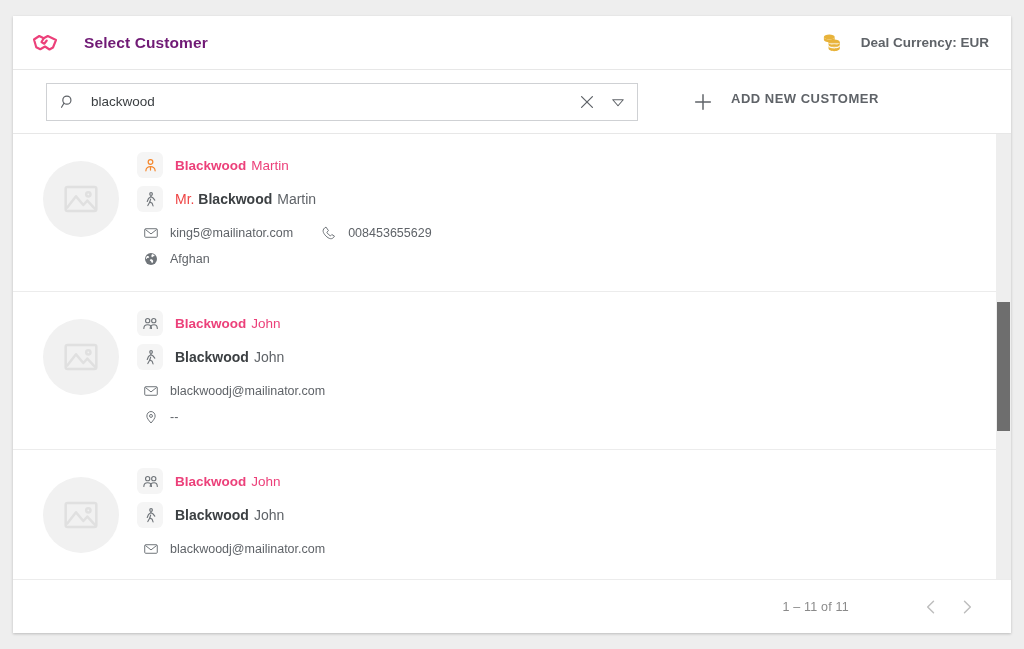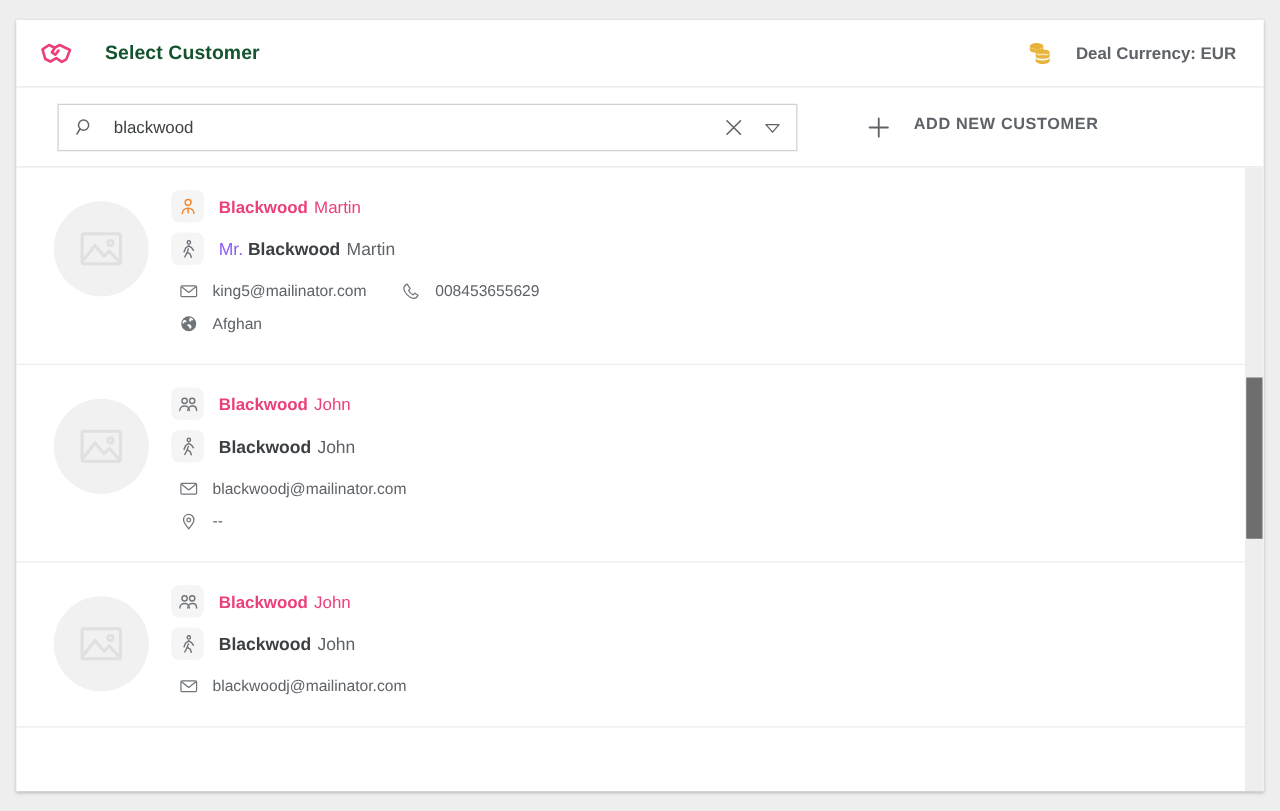--- a/index.html
+++ b/index.html
@@ -27,21 +27,21 @@
   
   .header {
     height: 54px; flex: 0 0 54px;
     display: flex; align-items: center;
     padding: 0 22px 0 17px;
     border-bottom: 1px solid #e7e7e7;
   }
   .handshake-icon { width: 30px; height: 30px; flex: 0 0 30px; display:block; }
   .header-title {
     margin-left: 24px;
-    font-size: 15.5px; font-weight: bold; color: #14532d;
+    font-size: 15.5px; font-weight: bold; color: #701a75;
     letter-spacing: .1px;
   }
   .header-right { margin-left: auto; display: flex; align-items: center; }
   .coins-icon { width: 26px; height: 26px; flex: 0 0 26px; display:block; }
   .currency-label {
     margin-left: 16px;
     font-size: 13.5px; font-weight: bold; color: #5f6368;
   }
 
   
@@ -109,21 +109,21 @@
     display: flex; align-items: center; justify-content: center;
   }
   .tile svg { width: 17px; height: 17px; display: block; }
   .tile.accent svg { color: #f5862b; }
 
   .pinkname { margin-left: 12px; font-size: 13.5px; color: #ec407a; }
   .pinkname b { font-weight: bold; }
   .pinkname span { font-weight: normal; margin-left: 5px; }
 
   .fullname { margin-left: 12px; font-size: 14px; color: #3c4043; }
-  .fullname .pre { font-weight: normal; color: #8b5cf6; margin-top: 25px; }
+  .fullname .pre { font-weight: normal; color: #ef4444; margin-top: 25px; }
   .fullname b { font-weight: bold; }
   .fullname span.last { font-weight: normal; margin-left: 5px; color: #5f6368; }
 
   .details { margin-left: 6px; }
   .detail-line { display: flex; align-items: center; margin-bottom: 10px; }
   .detail-item { display: flex; align-items: center; }
   .detail-item + .detail-item { margin-left: 28px; }
   .detail-item svg { width: 16px; height: 16px; flex: 0 0 16px; display: block; color: #70757a; }
   .detail-text { margin-left: 11px; font-size: 12.5px; color: #5f6368; }
 
@@ -392,15 +392,32 @@
                 </div>
               </div>
             </div>
           </div>
         </div>
       <div class="scrollbar">
         <div class="scroll-thumb"></div>
       </div>
     </div>
 
+    <div class="footer">
+      <div class="page-range">1 – 11 of 11</div>
+      <button class="pg-btn">
+        <span>
+          <svg viewBox="0 0 24 24" fill="none" stroke="currentColor" stroke-width="1.7" stroke-linecap="round" stroke-linejoin="round">
+            <path d="M15 5 L8 12 L15 19"></path>
+          </svg>
+        </span>
+      </button>
+      <button class="pg-btn">
+        <span>
+          <svg viewBox="0 0 24 24" fill="none" stroke="currentColor" stroke-width="1.7" stroke-linecap="round" stroke-linejoin="round">
+            <path d="M9 5 L16 12 L9 19"></path>
+          </svg>
+        </span>
+      </button>
+    </div>
 
   </div>
 </div>
 
 </body></html>

